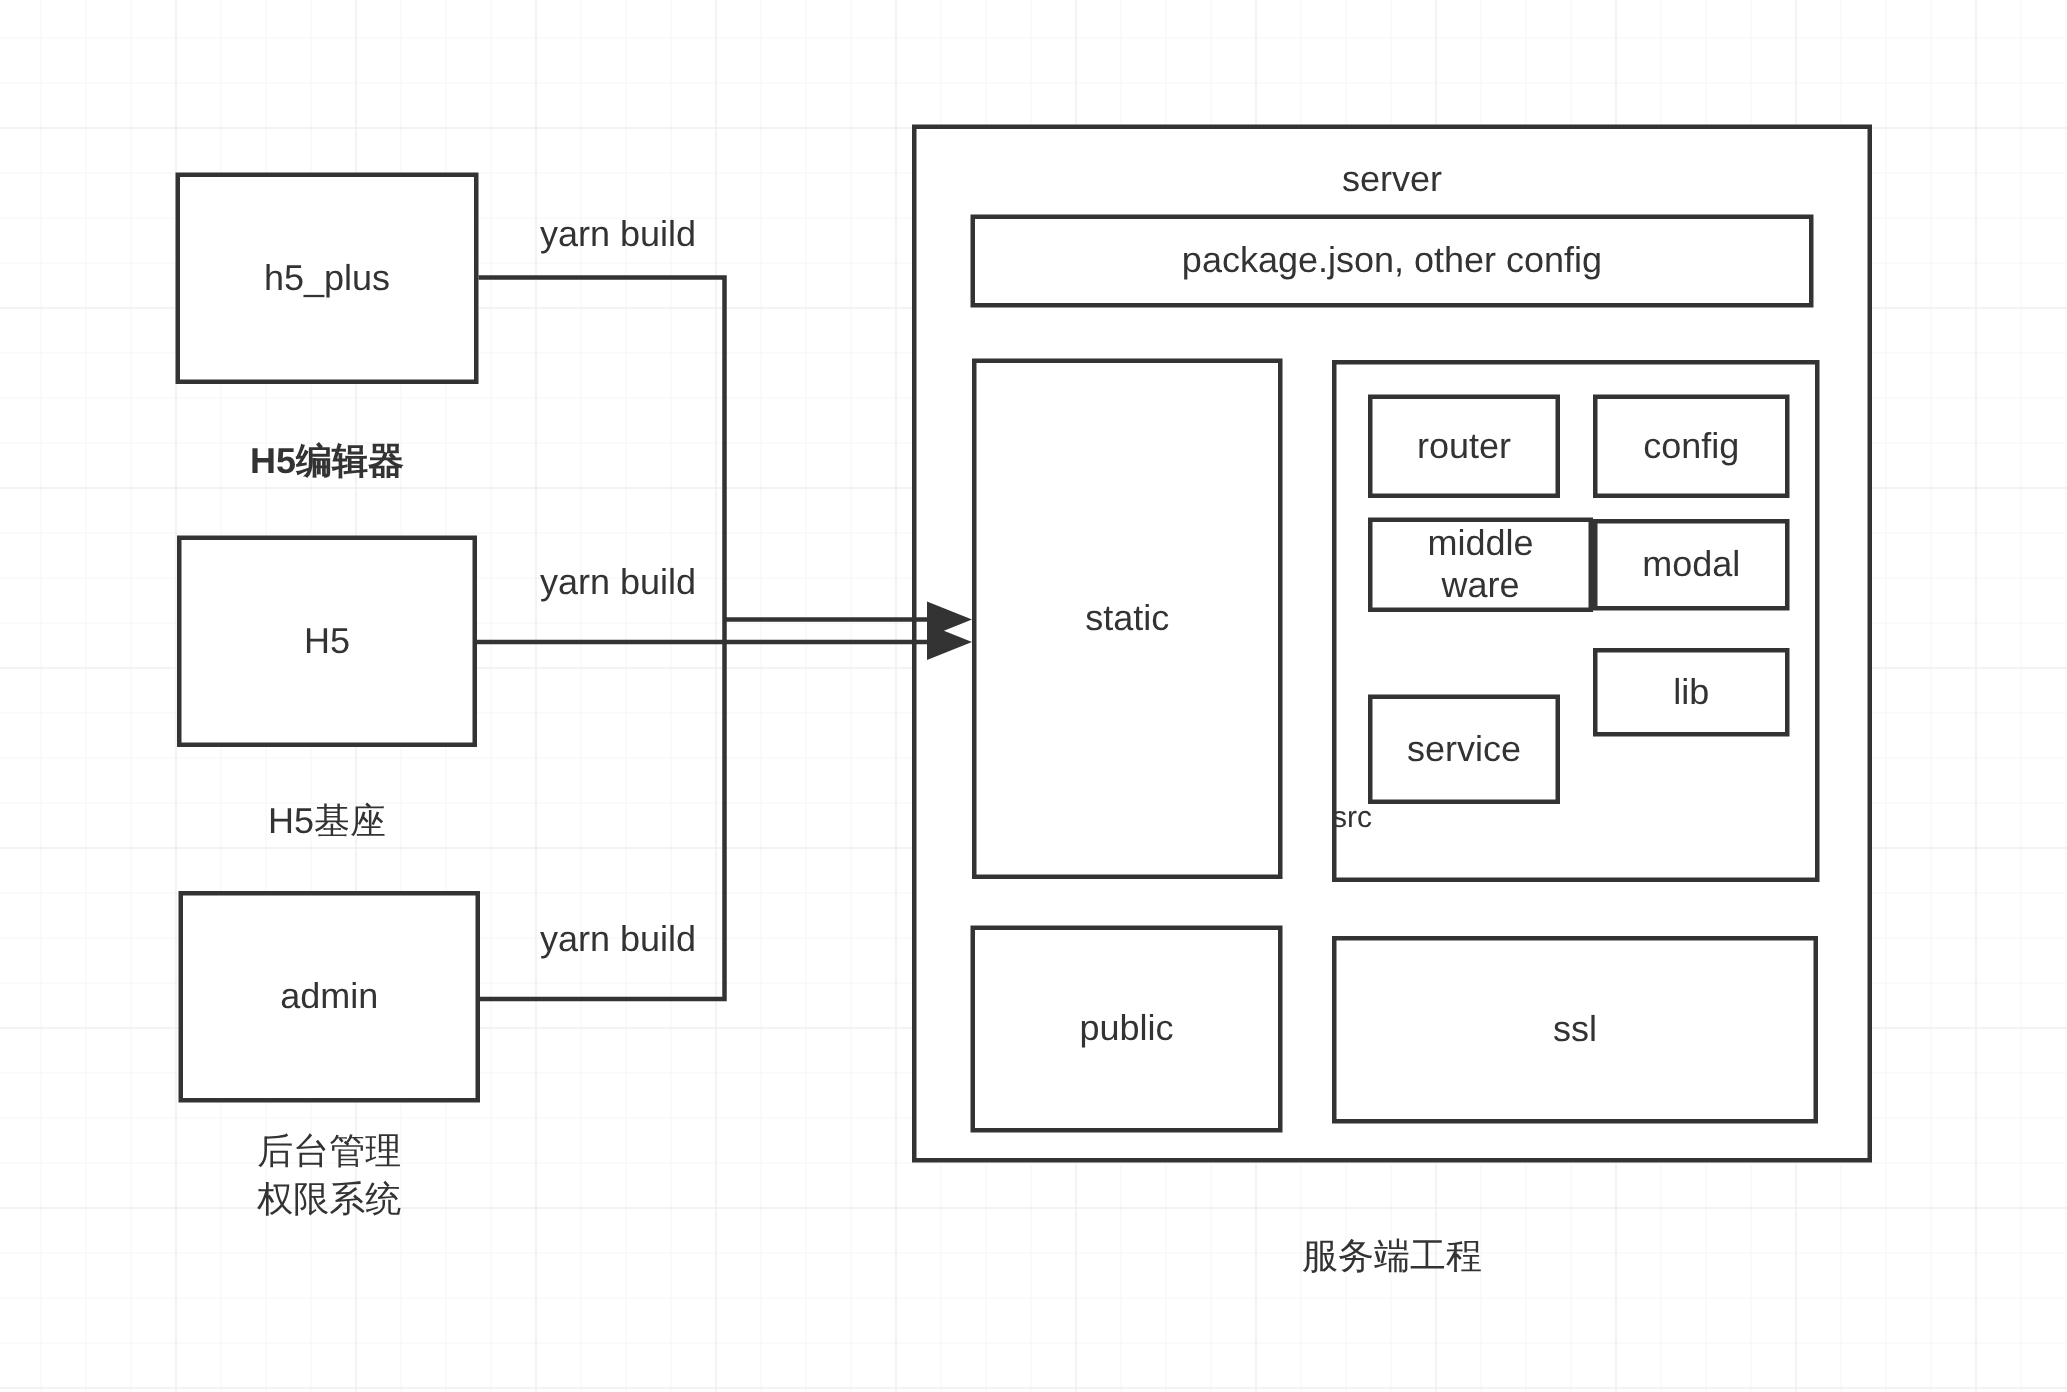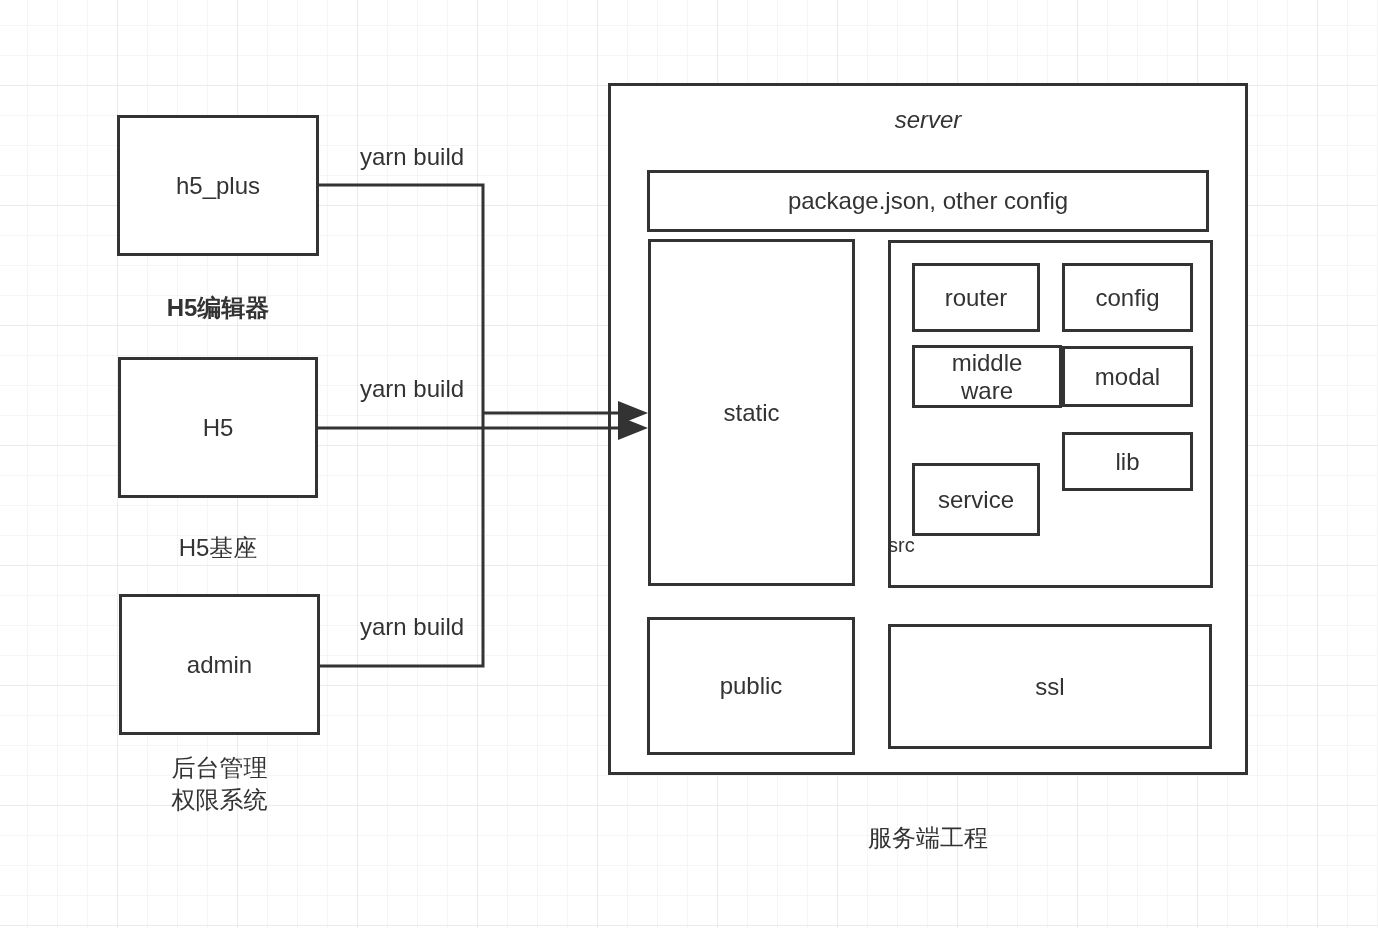--- a/index.html
+++ b/index.html
@@ -97,23 +97,23 @@
   <div class="caption" style="left:118px; top:532px; width:200px;">H5基座</div>
   <div class="edge-label" style="left:348px; top:376px;">yarn build</div>
 
   <div class="box" style="left:119px; top:594px; width:201px; height:141px;">
     <span>admin</span>
   </div>
   <div class="caption" style="left:119px; top:752px; width:201px;"><span>后台管理</span><br><span>权限系统</span></div>
   <div class="edge-label" style="left:348px; top:614px;">yarn build</div>
 
   <div class="box" style="left:608px; top:83px; width:640px; height:692px;"></div>
-  <div class="caption" style="left:608px; top:104px; width:640px;font-style:italic;">server</div>
+  <div class="caption" style="left:608px; top:104px; width:640px;">server</div>
 
-  <div class="box" style="left:647px; top:170px; width:562px; height:62px;">
+  <div class="box" style="left:647px; top:143px; width:562px; height:62px;">
     <span>package.json, other config</span>
   </div>
 
   <div class="box" style="left:648px; top:239px; width:207px; height:347px;">
     <span>static</span>
   </div>
 
   <div class="box" style="left:888px; top:240px; width:325px; height:348px;"></div>
   <div class="src-label" style="left:888px; top:534px; width:325px;">src</div>
 

